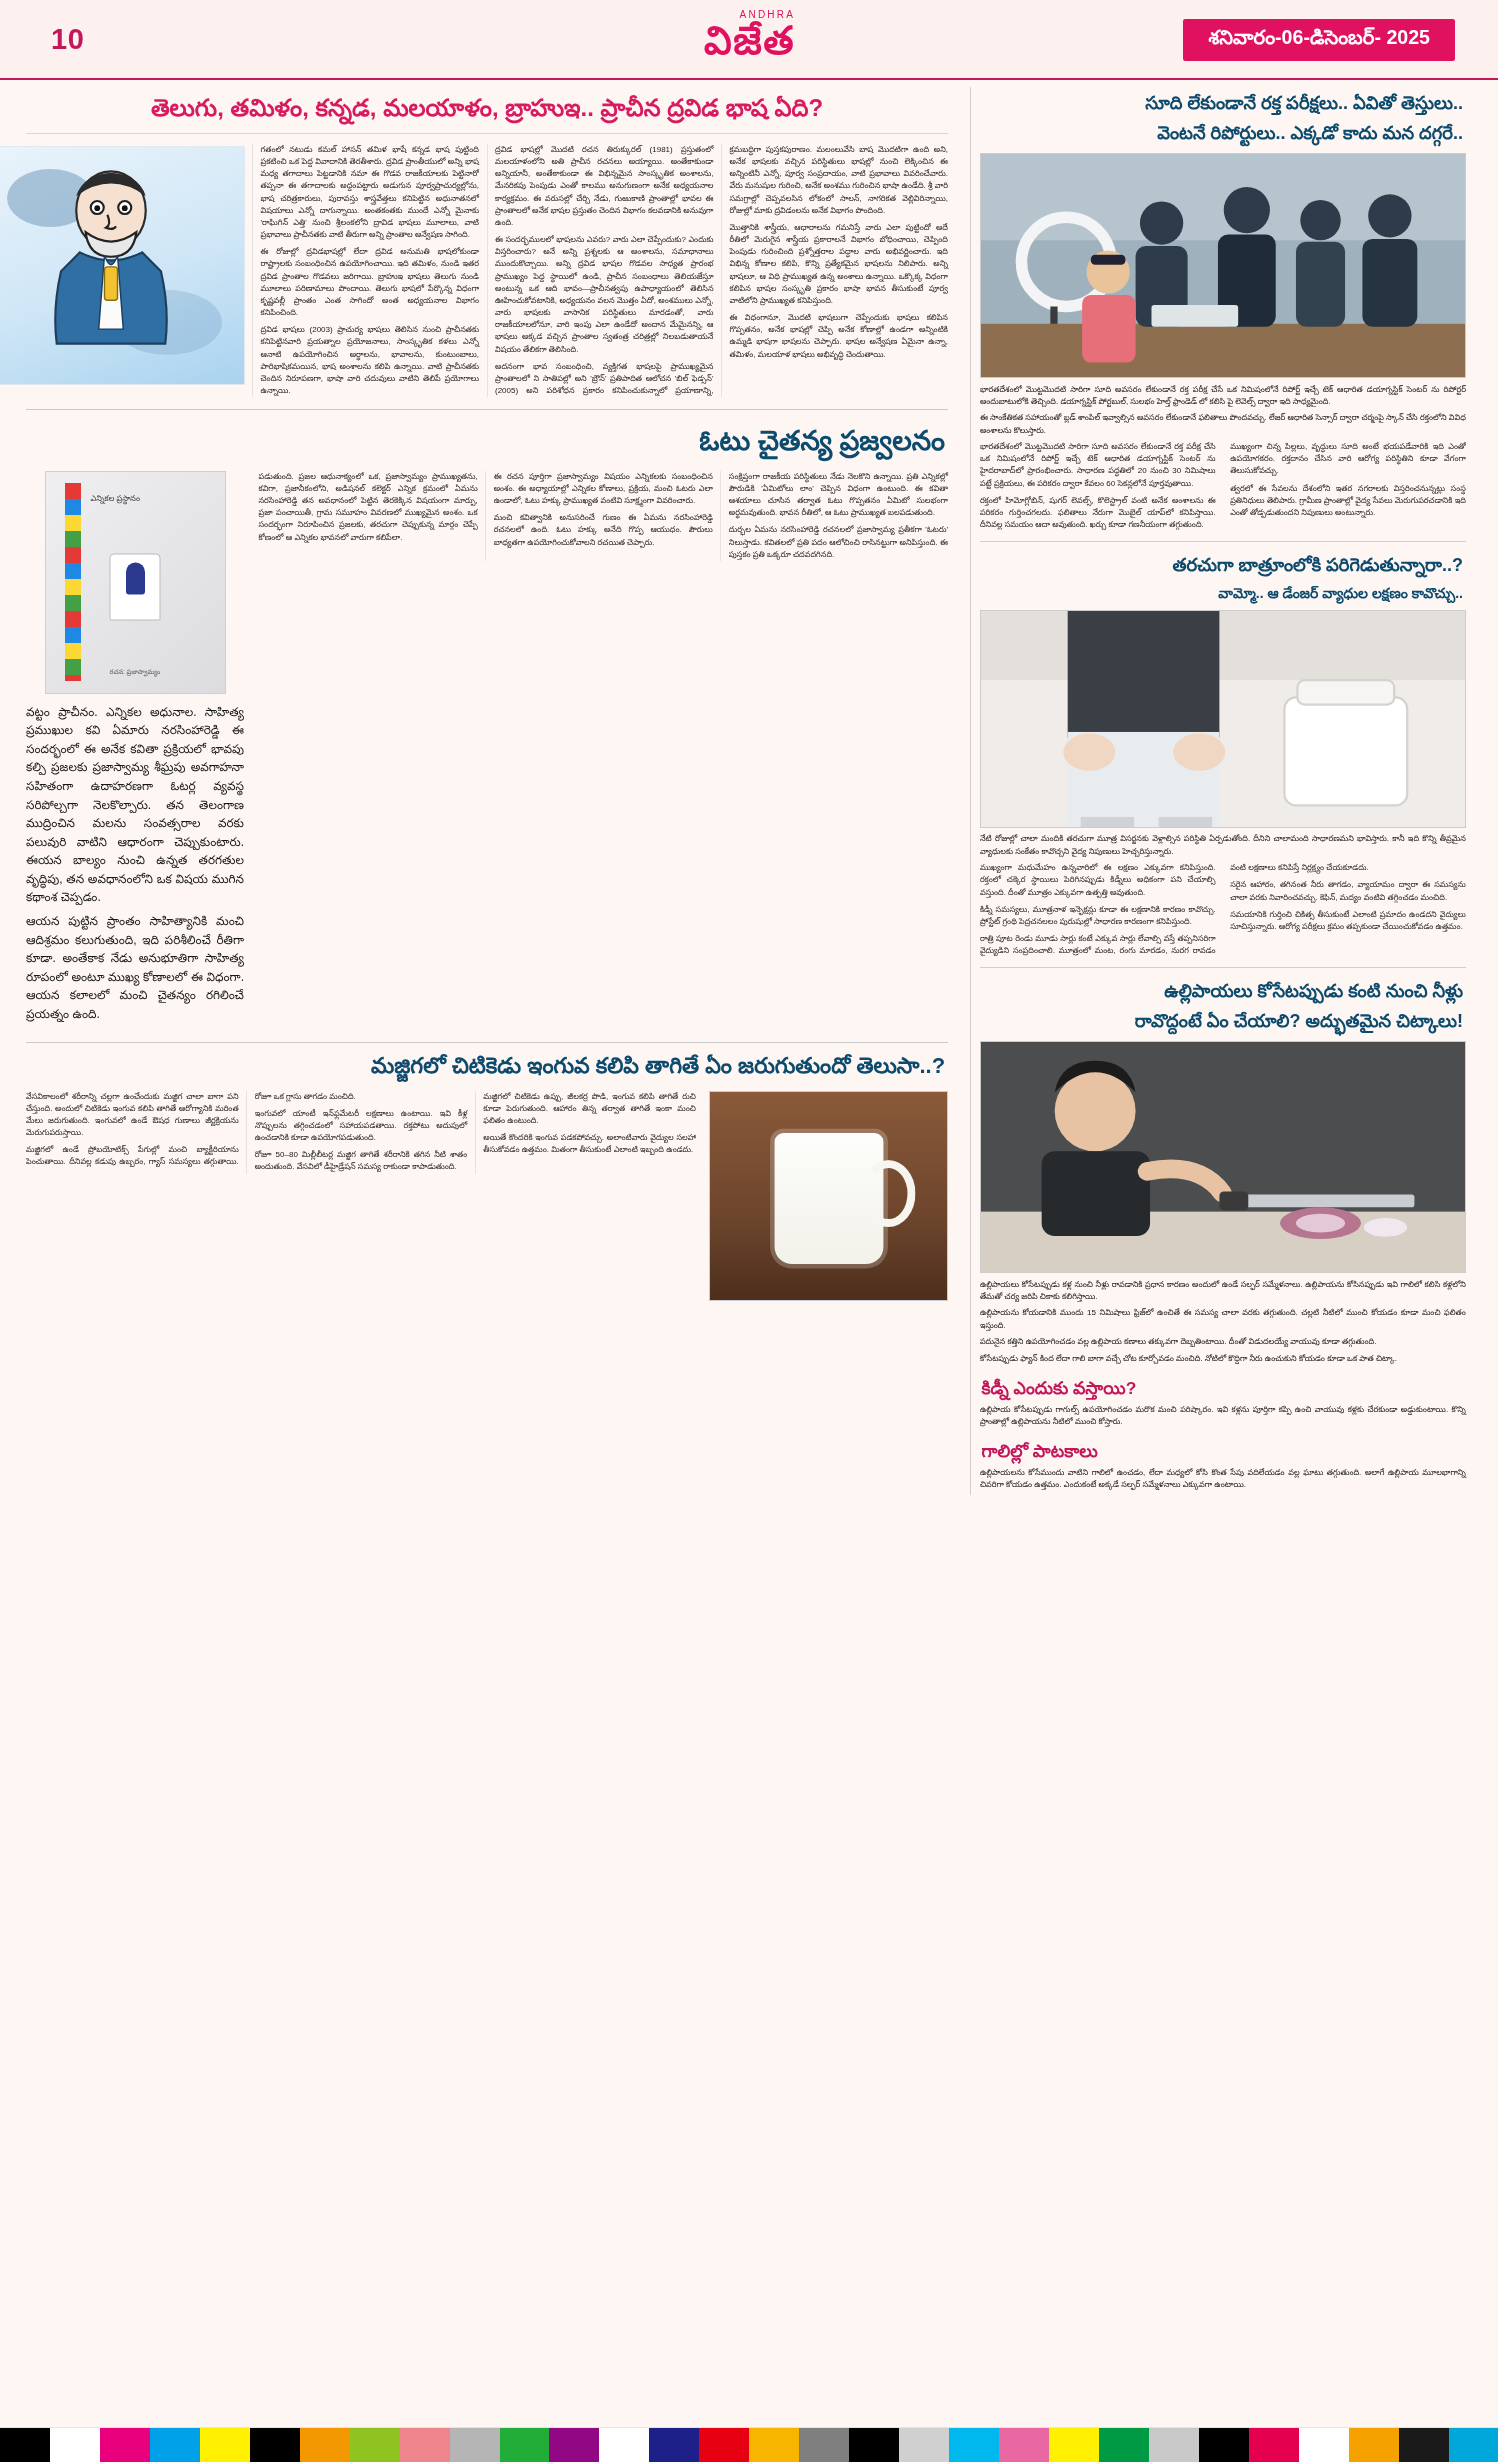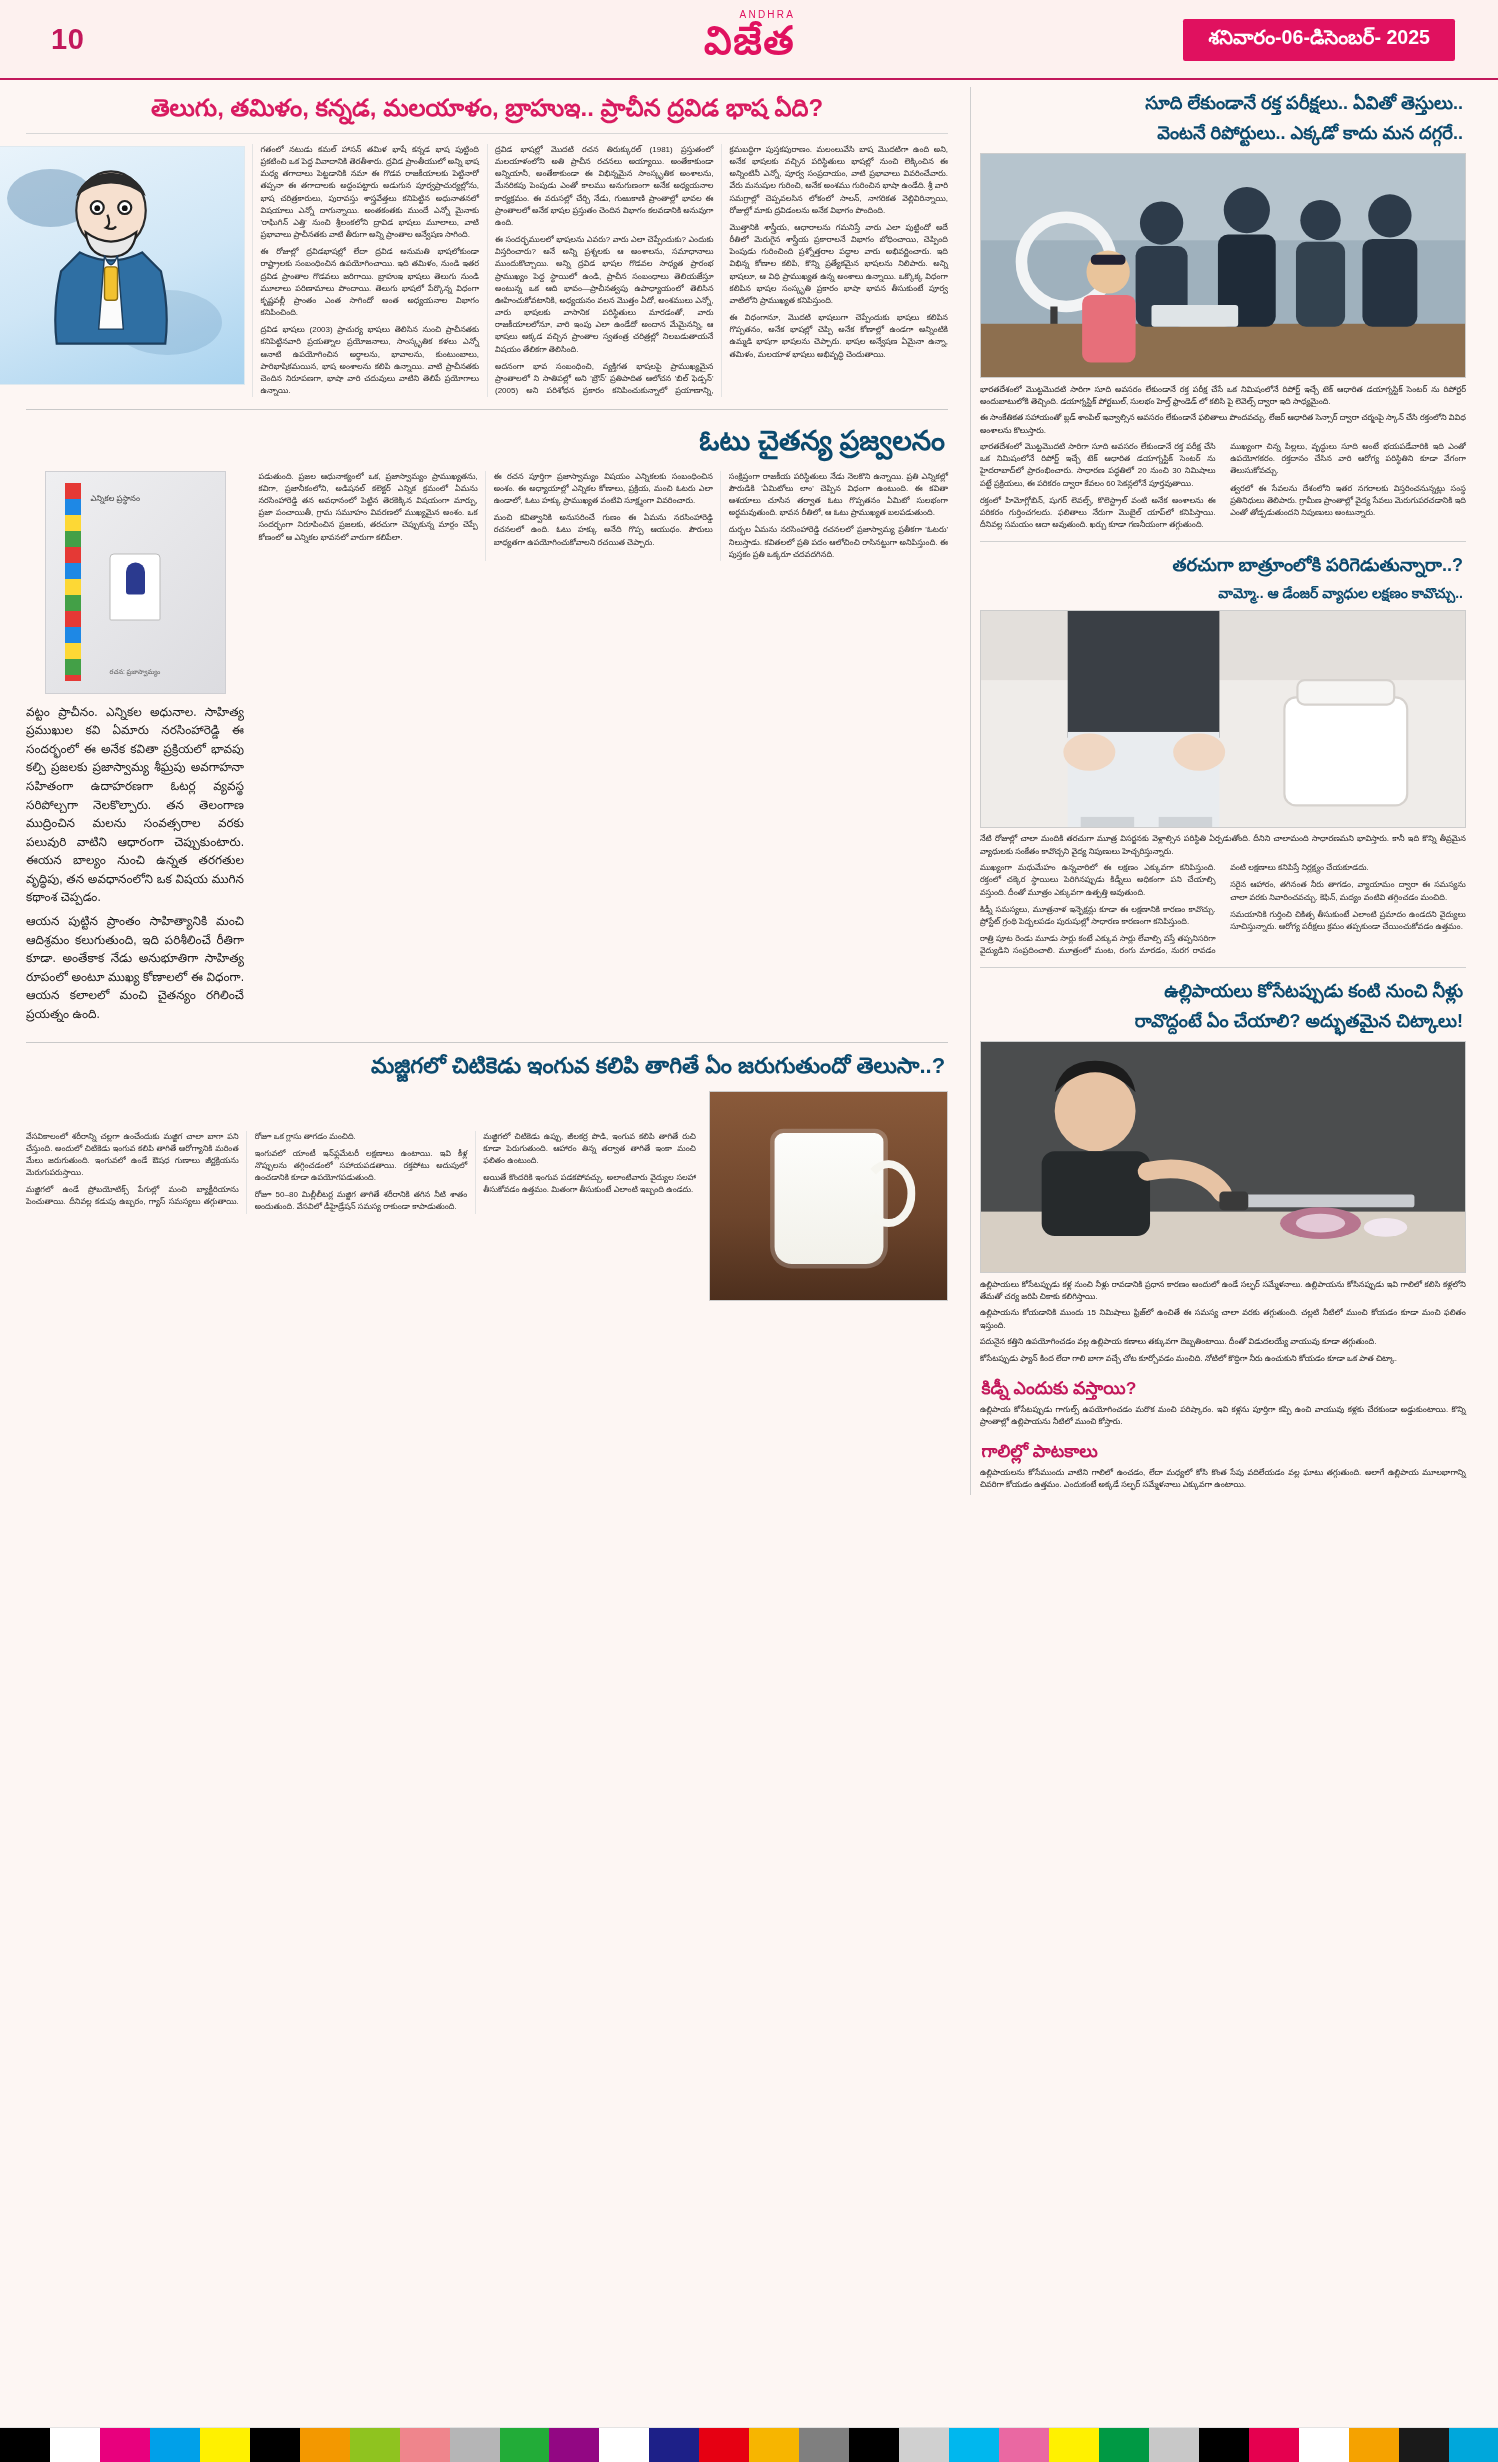--- a/index.html
+++ b/index.html
@@ -328,21 +328,21 @@
           </div>
         </div>
       </div>
 
       <div class="section-divider" style="margin-top:13px;"></div>
 
       <div>
         <div class="headline-pink" style="font-size:22px;">మజ్జిగలో చిటికెడు ఇంగువ కలిపి తాగితే ఏం జరుగుతుందో తెలుసా..?</div>
 
         <div style="display:flex; gap:13px; padding-top:2.9px;">
-          <div style="flex:1;margin-top:40px;">
+          <div style="flex:1;">
             <div class="cols-3" style="padding-top:0;">
               <p>వేసవికాలంలో శరీరాన్ని చల్లగా ఉంచేందుకు మజ్జిగ చాలా బాగా పని చేస్తుంది. అందులో చిటికెడు ఇంగువ కలిపి తాగితే ఆరోగ్యానికి మరింత మేలు జరుగుతుంది. ఇంగువలో ఉండే ఔషధ గుణాలు జీర్ణక్రియను మెరుగుపరుస్తాయి.</p>
               <p>మజ్జిగలో ఉండే ప్రోబయోటిక్స్ పేగుల్లో మంచి బ్యాక్టీరియాను పెంచుతాయి. దీనివల్ల కడుపు ఉబ్బరం, గ్యాస్ సమస్యలు తగ్గుతాయి. రోజూ ఒక గ్లాసు తాగడం మంచిది.</p>
               <p>ఇంగువలో యాంటీ ఇన్‌ఫ్లమేటరీ లక్షణాలు ఉంటాయి. ఇవి కీళ్ల నొప్పులను తగ్గించడంలో సహాయపడతాయి. రక్తపోటు అదుపులో ఉంచడానికి కూడా ఉపయోగపడుతుంది.</p>
               <p>రోజూ 50–80 మిల్లీలీటర్ల మజ్జిగ తాగితే శరీరానికి తగిన నీటి శాతం అందుతుంది. వేసవిలో డీహైడ్రేషన్ సమస్య రాకుండా కాపాడుతుంది.</p>
               <p>మజ్జిగలో చిటికెడు ఉప్పు, జీలకర్ర పొడి, ఇంగువ కలిపి తాగితే రుచి కూడా పెరుగుతుంది. ఆహారం తిన్న తర్వాత తాగితే ఇంకా మంచి ఫలితం ఉంటుంది.</p>
               <p>అయితే కొందరికి ఇంగువ పడకపోవచ్చు. అలాంటివారు వైద్యుల సలహా తీసుకోవడం ఉత్తమం. మితంగా తీసుకుంటే ఎలాంటి ఇబ్బంది ఉండదు.</p>
             </div>
           </div>
           <div style="width:239px;">
@@ -422,21 +422,21 @@
             <rect x="246" y="286" width="74" height="14" fill="#cfd3d7"></rect>
           </svg>
         </div>
 
         <div class="cap-just" style="padding-top:5.8px;">
           <p>నేటి రోజుల్లో చాలా మందికి తరచుగా మూత్ర విసర్జనకు వెళ్లాల్సిన పరిస్థితి ఏర్పడుతోంది. దీనిని చాలామంది సాధారణమని భావిస్తారు. కానీ ఇది కొన్ని తీవ్రమైన వ్యాధులకు సంకేతం కావొచ్చని వైద్య నిపుణులు హెచ్చరిస్తున్నారు.</p>
         </div>
 
         <div class="cols-2">
           <p>ముఖ్యంగా మధుమేహం ఉన్నవారిలో ఈ లక్షణం ఎక్కువగా కనిపిస్తుంది. రక్తంలో చక్కెర స్థాయిలు పెరిగినప్పుడు కిడ్నీలు అధికంగా పని చేయాల్సి వస్తుంది. దీంతో మూత్రం ఎక్కువగా ఉత్పత్తి అవుతుంది.</p>
-          <p>కిడ్నీ సమస్యలు, మూత్రనాళ ఇన్ఫెక్షన్లు కూడా ఈ లక్షణానికి కారణం కావొచ్చు. ప్రోస్టేట్ గ్రంథి పెద్బలపడం పురుషుల్లో సాధారణ కారణంగా కనిపిస్తుంది.</p>
+          <p>కిడ్నీ సమస్యలు, మూత్రనాళ ఇన్ఫెక్షన్లు కూడా ఈ లక్షణానికి కారణం కావొచ్చు. ప్రోస్టేట్ గ్రంథి పెద్రచనలలం పురుషుల్లో సాధారణ కారణంగా కనిపిస్తుంది.</p>
           <p>రాత్రి పూట రెండు మూడు సార్లు కంటే ఎక్కువ సార్లు లేవాల్సి వస్తే తప్పనిసరిగా వైద్యుడిని సంప్రదించాలి. మూత్రంలో మంట, రంగు మారడం, నురగ రావడం వంటి లక్షణాలు కనిపిస్తే నిర్లక్ష్యం చేయకూడదు.</p>
           <p>సరైన ఆహారం, తగినంత నీరు తాగడం, వ్యాయామం ద్వారా ఈ సమస్యను చాలా వరకు నివారించవచ్చు. కెఫిన్, మద్యం వంటివి తగ్గించడం మంచిది.</p>
           <p>సమయానికి గుర్తించి చికిత్స తీసుకుంటే ఎలాంటి ప్రమాదం ఉండదని వైద్యులు సూచిస్తున్నారు. ఆరోగ్య పరీక్షలు క్రమం తప్పకుండా చేయించుకోవడం ఉత్తమం.</p>
         </div>
       </div>
 
       <div class="hr-thin"></div>
 
       <div class="right-block">
         <div class="headline-pink" style="font-size:18px;">ఉల్లిపాయలు కోసేటప్పుడు కంటి నుంచి నీళ్లు</div>

